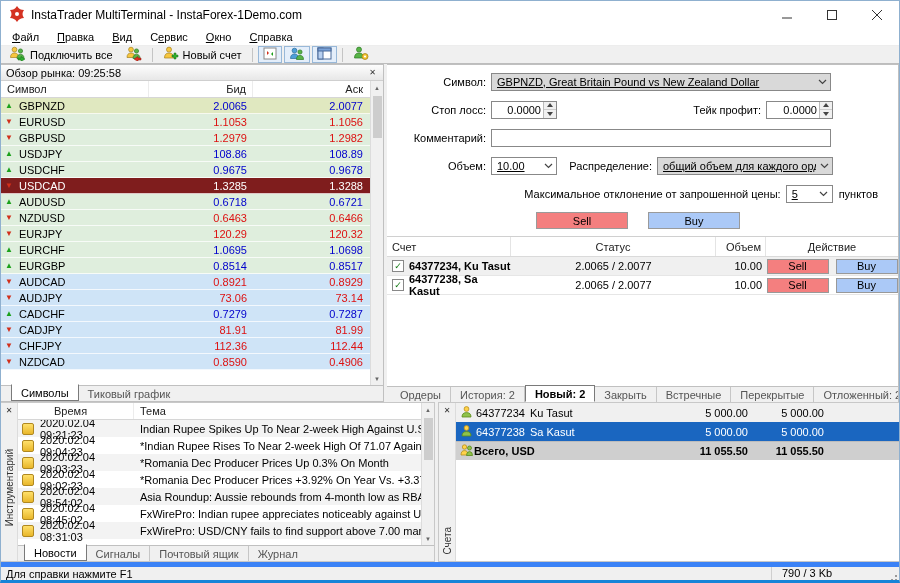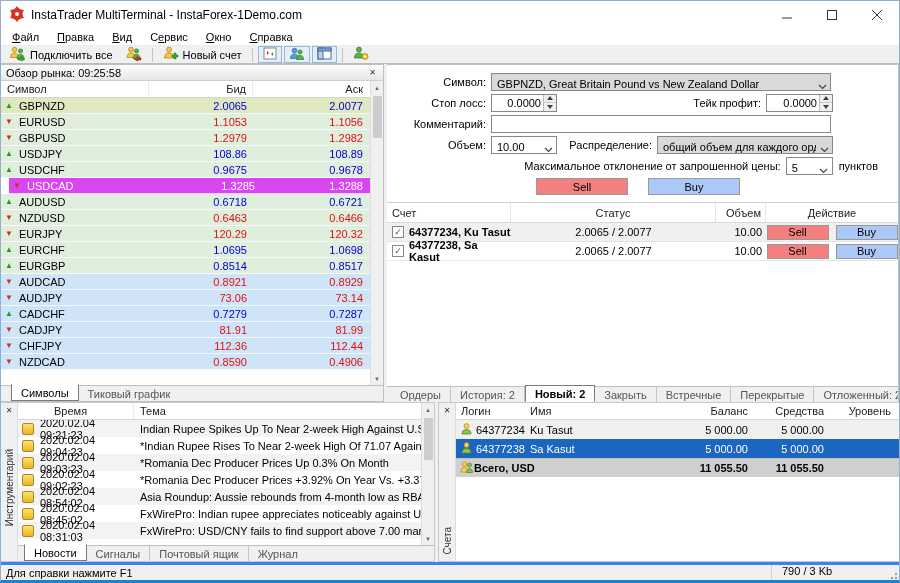--- a/index.html
+++ b/index.html
@@ -32,21 +32,21 @@
   .mw-wrap{flex:1;position:relative;display:flex;flex-direction:column;overflow:hidden;}
   .mw-colhead{height:17px;flex:none;display:flex;align-items:center;background:#fff;border-bottom:1px solid #d6d6d6;color:#222;}
   .c-sym{width:148px;padding-left:6px;border-right:1px solid #ececec;height:100%;display:flex;align-items:center;}
   .c-bid{width:104px;text-align:right;padding-right:6px;border-right:1px solid #ececec;height:100%;display:flex;align-items:center;justify-content:flex-end;}
   .c-ask{flex:1;text-align:right;padding-right:20px;height:100%;display:flex;align-items:center;justify-content:flex-end;}
   .mw-rows{flex:1;overflow:hidden;}
   .mw-row{height:16px;display:flex;align-items:center;border-bottom:1px solid rgba(255,255,255,.75);}
   .mw-row.green{background:#dfeedd;}
   .mw-row.hl{background:#e0e8c0;}
   .mw-row.blue{background:#cfe4f7;}
-  .mw-row.sel{background:#d946ef;color:#fff;margin-left:8px;}
+  .mw-row.sel{background:#7f1d1d;color:#fff;}
   .r-sym{width:148px;display:flex;align-items:center;gap:5px;padding-left:4px;}
   .arrow{width:9px;font-size:8px;line-height:1;}
   .arrow.up::before{content:"▲";color:#1ba11b;}
   .arrow.down::before{content:"▼";color:#d22f1b;}
   .r-bid{width:104px;text-align:right;padding-right:6px;}
   .r-ask{flex:1;text-align:right;padding-right:20px;}
   .num.up{color:#0000cc;}
   .num.down{color:#dd1111;}
   .mw-row.sel .num{color:#fff;}
   .vscroll{position:absolute;top:0;right:0;bottom:0;width:13px;background:#f0f0f0;border-left:1px solid #dcdcdc;display:flex;flex-direction:column;align-items:center;}
@@ -56,23 +56,23 @@
   
   .tabbar{height:16px;flex:none;background:#f0f0f0;border-top:1px solid #c0c0c0;display:flex;align-items:stretch;padding-left:10px;font-size:11px;}
   .tab{padding:1px 9px 0;color:#555;display:flex;align-items:center;white-space:nowrap;}
   .tab.inactive:not(:last-of-type){border-right:1px solid #c6c6c6;}
   .tab.active{background:#fff;border:1px solid #7a7a7a;margin-top:-2px;color:#000;position:relative;}
   .tabbar.bottomtabs .tab.active{border-top-color:#fff;}
   .tabbar.toptabs .tab.active{font-weight:bold;margin-top:-2px;border-bottom-color:#fff;}
   
   .order-panel{flex:1;display:flex;flex-direction:column;background:#fff;border-top:1px solid #c0c0c0;border-right:1px solid #c0c0c0;overflow:hidden;}
   .form{padding:7px 0 2px;flex:none;}
-  .frow{display:flex;align-items:center;height:19px;margin-bottom:2px;padding-right:65px;}
+  .frow{display:flex;align-items:center;height:19px;margin-bottom:9px;padding-right:65px;}
   .flabel{width:104px;flex:none;text-align:right;padding-right:5px;white-space:nowrap;}
-  .combo{height:18px;border:1px solid #888;background:#fff;display:flex;align-items:flex-end;}
+  .combo{height:18px;border:1px solid #888;background:#fff;display:flex;align-items:center;text-decoration:underline;}
   .combo.grey{background:#d9d9d9;}
   .combo .cv{flex:1;padding:0 5px;white-space:nowrap;overflow:hidden;}
   .chev{width:16px;display:flex;align-items:center;justify-content:center;flex:none;}
   .spin{display:flex;border:1px solid #888;background:#fff;height:18px;}
   .spin .sv{flex:1;text-align:right;padding-right:2px;align-self:center;}
   .spinbtns{width:13px;flex:none;display:flex;flex-direction:column;border-left:1px solid #bbb;}
   .spinbtns .sb{flex:1;background:#f0f0f0;display:flex;align-items:center;justify-content:center;}
   .spinbtns .sb:first-child{border-bottom:1px solid #ccc;}
   .tri-up{width:0;height:0;border-left:3px solid transparent;border-right:3px solid transparent;border-bottom:4px solid #444;}
   .tri-dn{width:0;height:0;border-left:3px solid transparent;border-right:3px solid transparent;border-top:4px solid #444;}
@@ -127,21 +127,21 @@
   .a-name{width:146px;flex:none;}
   .a-bal{width:72px;flex:none;text-align:right;}
   .a-eq{width:76px;flex:none;text-align:right;}
   .a-lvl{flex:1;text-align:right;padding-right:8px;}
   .acc-row{height:19px;display:flex;align-items:center;}
   .acc-row.normal{background:#f0f0f0;}
   .acc-row.selected{background:#1a66c0;color:#fff;}
   .acc-total{height:19px;display:flex;align-items:center;background:#cfcfcf;font-weight:bold;border-top:1px solid #bcbcbc;}
   .a-totlabel{width:220px;flex:none;display:flex;align-items:center;gap:0;padding-left:4px;}
   
-  .statusbar{height:18px;flex:none;display:flex;align-items:center;background:#f0f0f0;border-top:3px solid #3b82f6;padding-left:5px;}
+  .statusbar{height:18px;flex:none;display:flex;align-items:center;background:#f0f0f0;border-top:5px solid #3b82f6;padding-left:5px;}
   .st-right{margin-left:auto;width:116px;align-self:stretch;border-left:1px solid #cfcfcf;display:flex;align-items:flex-start;padding-left:10px;}
   .grip{width:12px;align-self:stretch;background:
     radial-gradient(circle at 9px 13px,#999 1px,transparent 1.4px),
     radial-gradient(circle at 9px 9px,#999 1px,transparent 1.4px),
     radial-gradient(circle at 5px 13px,#999 1px,transparent 1.4px);}
 </style>
 </head>
 <body>
 
 <div class="window">
@@ -660,27 +660,20 @@
         </div>
       </div>
     </div>
 
     <div class="acc-panel">
       <div class="strip">
         <span class="xbtn">✕</span>
         <span class="vlabel bot">Счета</span>
       </div>
       <div class="panel-main">
-        <div class="acc-colhead">
-          <div class="a-login">Логин</div>
-          <div class="a-name">Имя</div>
-          <div class="a-bal">Баланс</div>
-          <div class="a-eq">Средства</div>
-          <div class="a-lvl">Уровень</div>
-        </div>
         <div>
 
             <div class="acc-row normal">
               <div class="a-login">
                 <span><svg width="11" height="12" viewBox="0 0 11 12">
                     <circle cx="5.5" cy="3" r="2.4" fill="#ffd24a" stroke="#b8901a" stroke-width=".8"></circle>
                     <path d="M1 11 Q1 6.6 5.5 6.6 Q10 6.6 10 11 Z" fill="#8fc24a" stroke="#5a8a1a" stroke-width=".8"></path>
                   </svg></span>
                 <span>64377234</span>
               </div>

